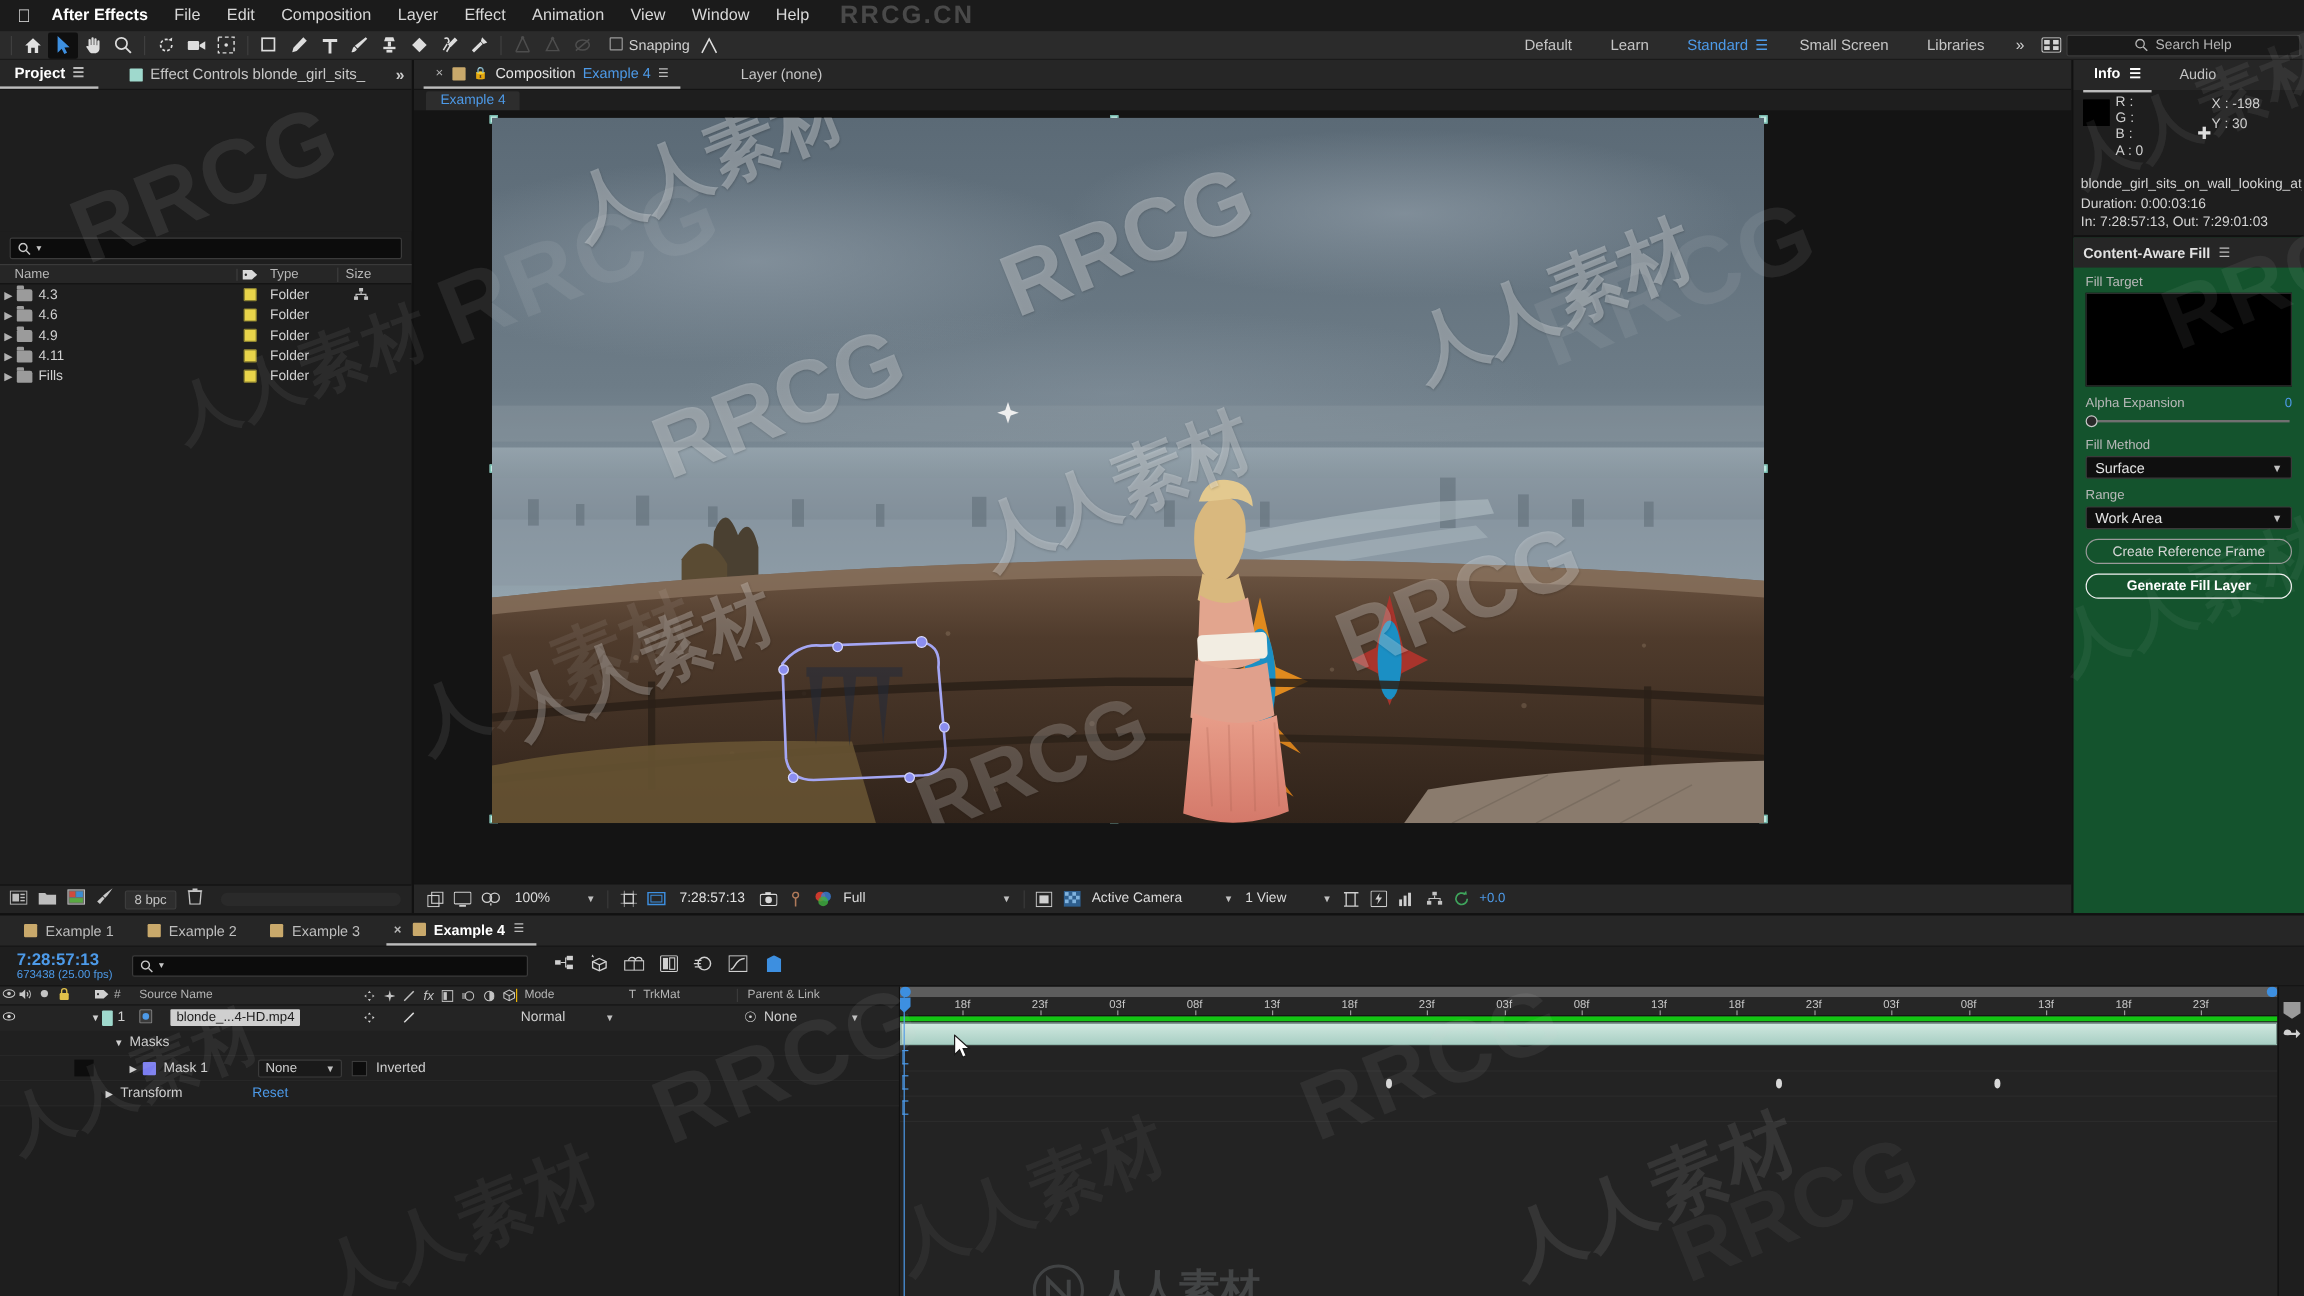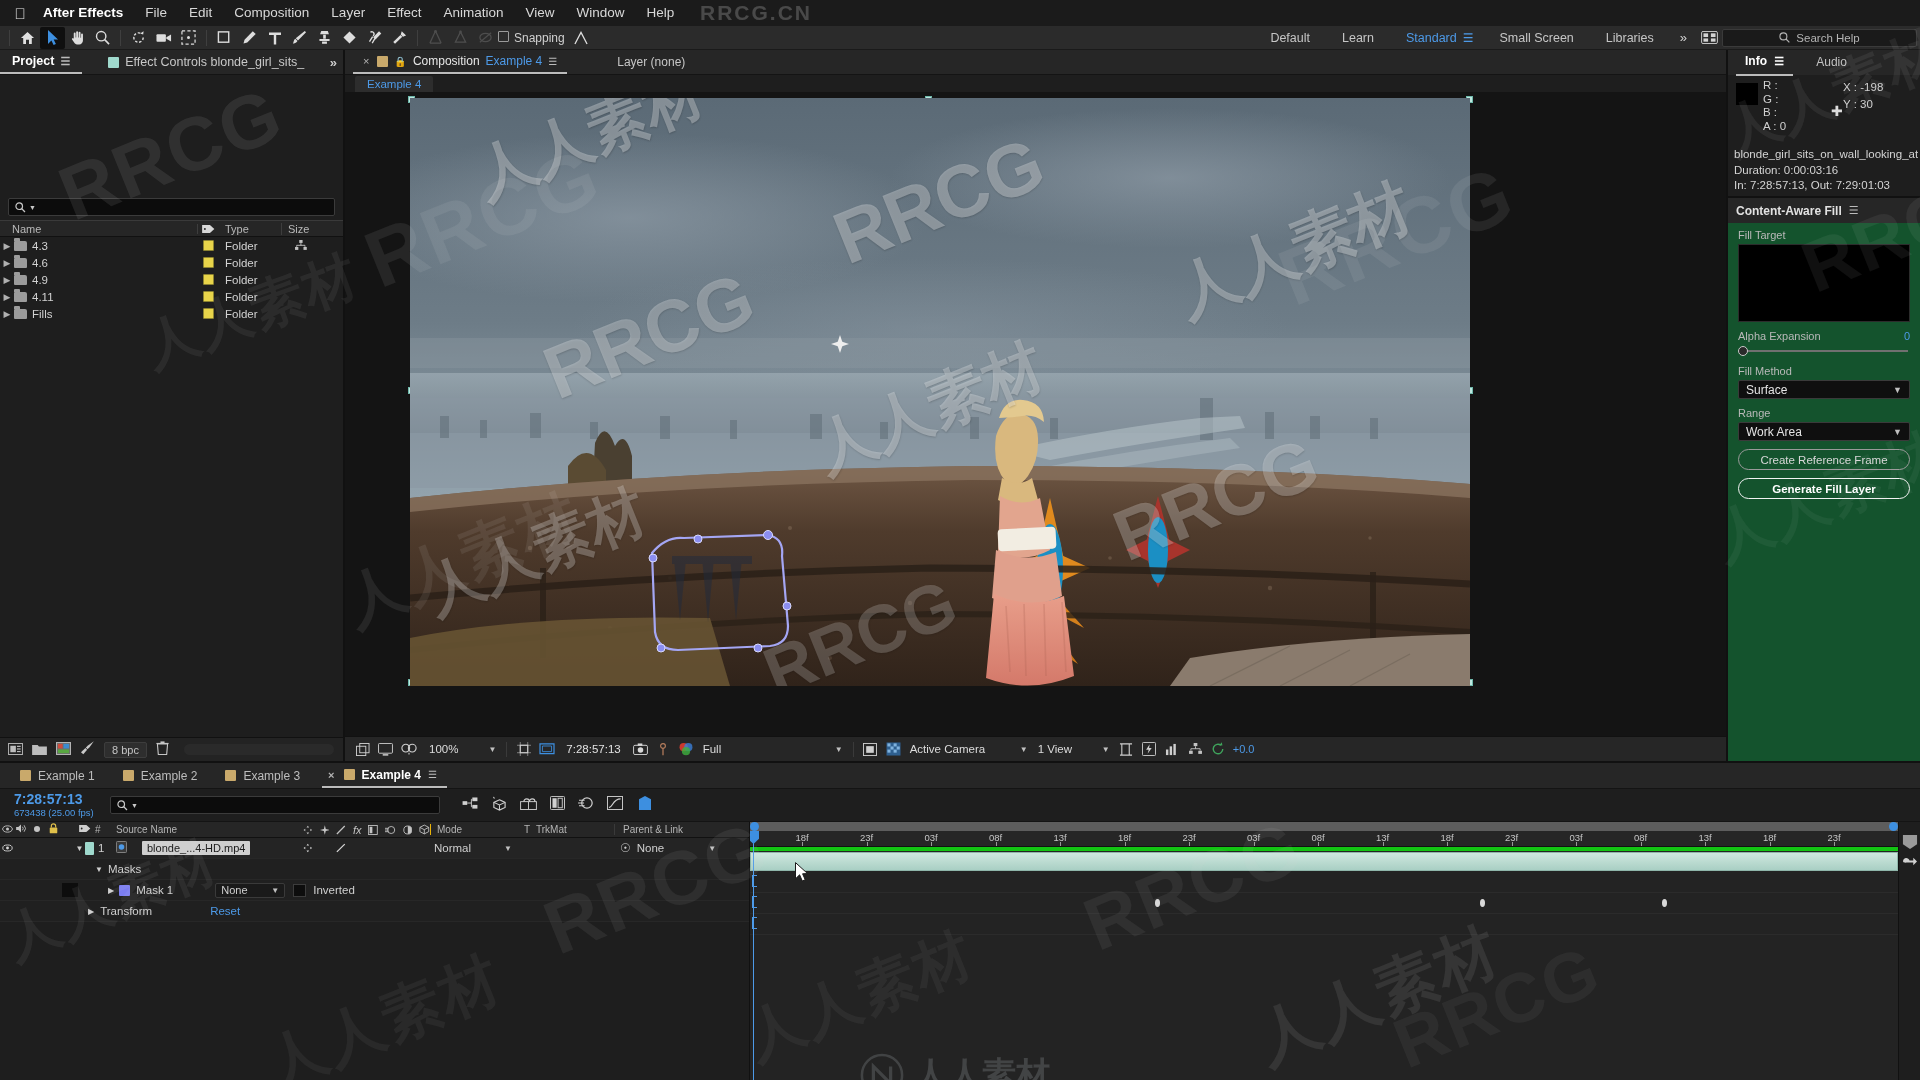--- a/index.html
+++ b/index.html
@@ -13,21 +13,21 @@
   .menu-item{font-size:13.5px;color:#d8d8d8;padding:0 11px;line-height:26px;white-space:nowrap;}
   .menu-item.bold{font-weight:bold;color:#fff;}
 
   
   .toolbar{height:24px;background:#2b2b2b;border-bottom:1px solid #1a1a1a;display:flex;align-items:center;padding:0 4px;position:relative;}
   .tool{width:25px;height:22px;display:flex;align-items:center;justify-content:center;border-radius:2px;position:relative;}
   .tool svg{display:block;}
   .tool.active{background:#0f0f0f;}
   .tool.dim svg{opacity:.35;}
   .tdiv{width:1px;height:16px;background:#3f3f3f;margin:0 5px;}
-  .snapbox{display:flex;align-items:flex-start;gap:5px;}
+  .snapbox{display:flex;align-items:flex-start;gap:5px;margin-left:10px;}
   .snapchk{width:11px;height:11px;border:1px solid #9a9a9a;border-radius:1px;background:transparent;}
   .snaptxt{font-size:12px;color:#d0d0d0;}
   .ws-area{position:absolute;right:0;top:0;height:100%;display:flex;align-items:center;gap:0;}
   .ws{font-size:12.5px;color:#c6c6c6;padding:0 16px;white-space:nowrap;}
   .ws.sel{color:#4d9ae8;}
   .ws-burger{color:#4d9ae8;font-size:12px;padding-right:10px;}
   .chev2{color:#d0d0d0;font-size:13px;padding:0 10px;}
   .srch-help{display:flex;align-items:center;gap:6px;background:#1a1a1a;border:1px solid #3a3a3a;border-radius:2px;
     height:18px;width:195px;padding:0 6px;margin-right:3px;justify-content:center;}
   .srch-help span{font-size:11.5px;color:#b4b4b4;}

